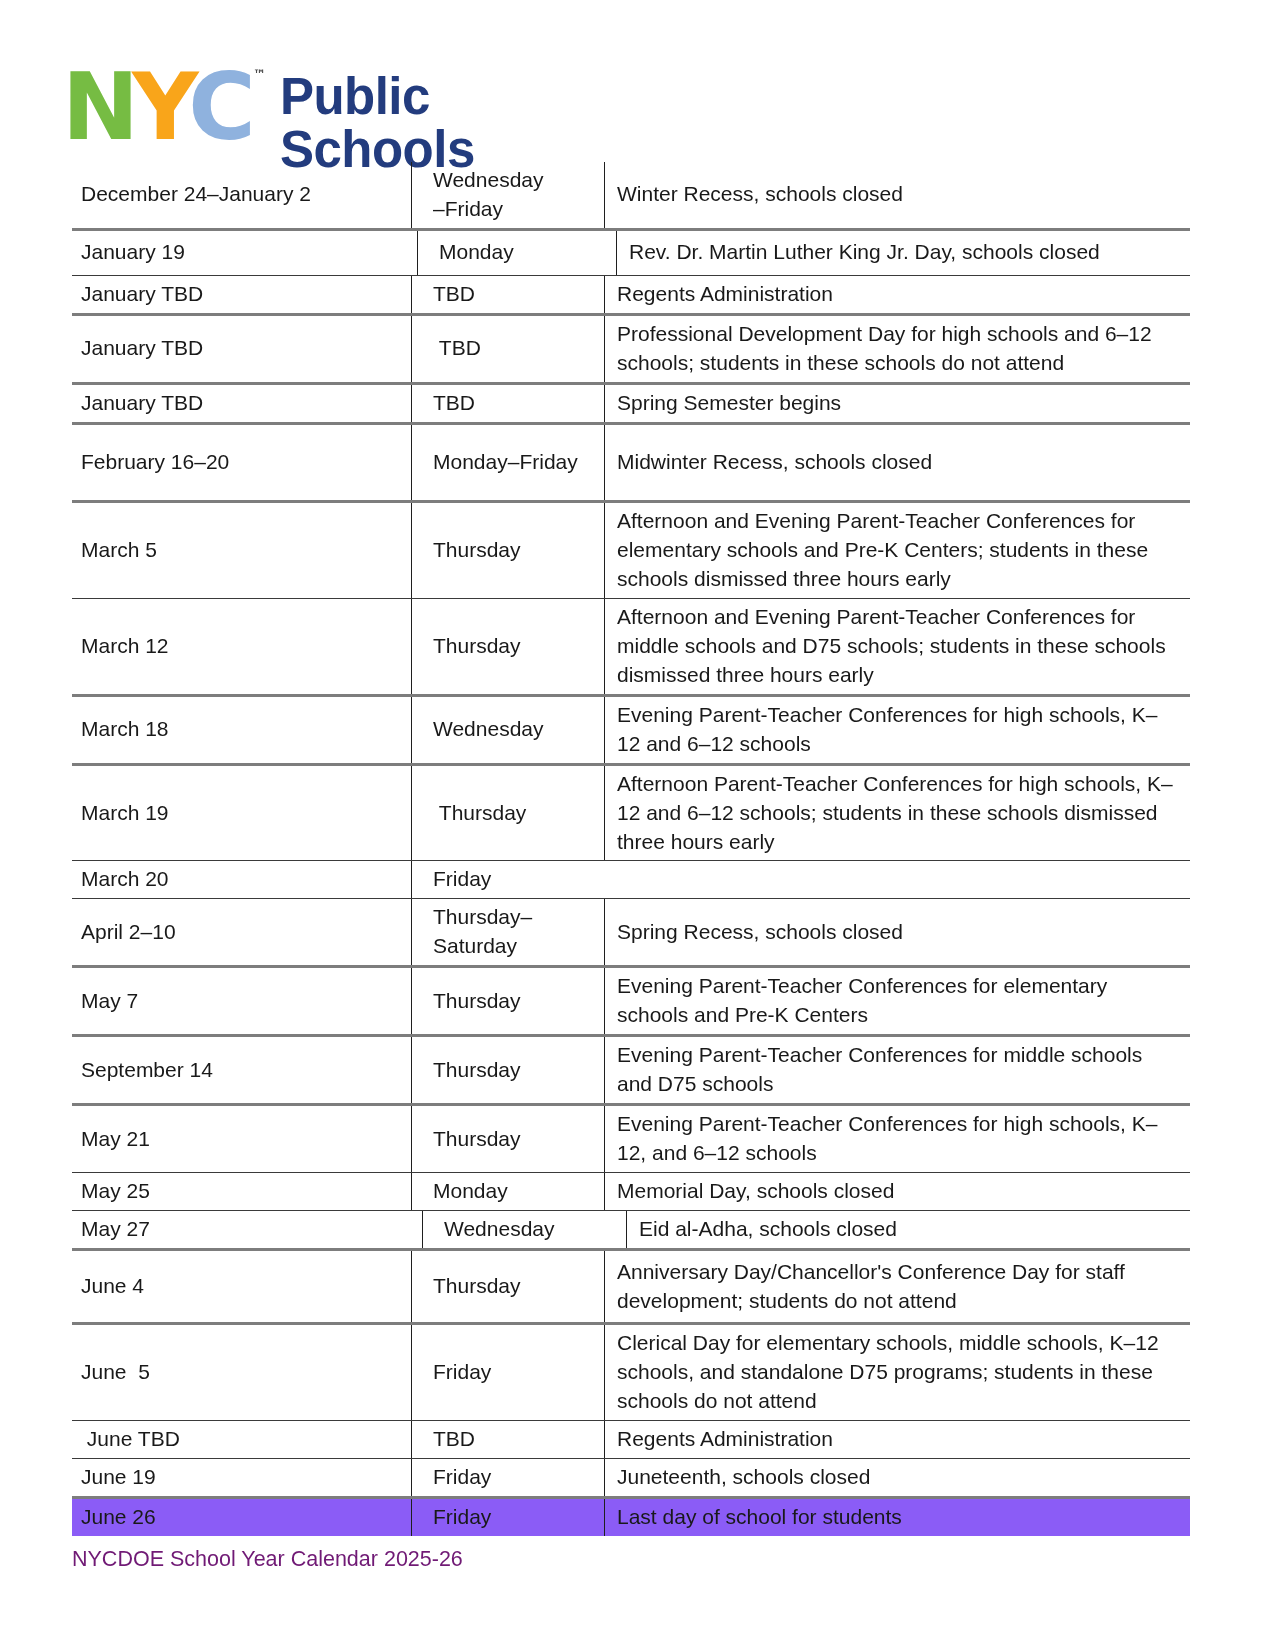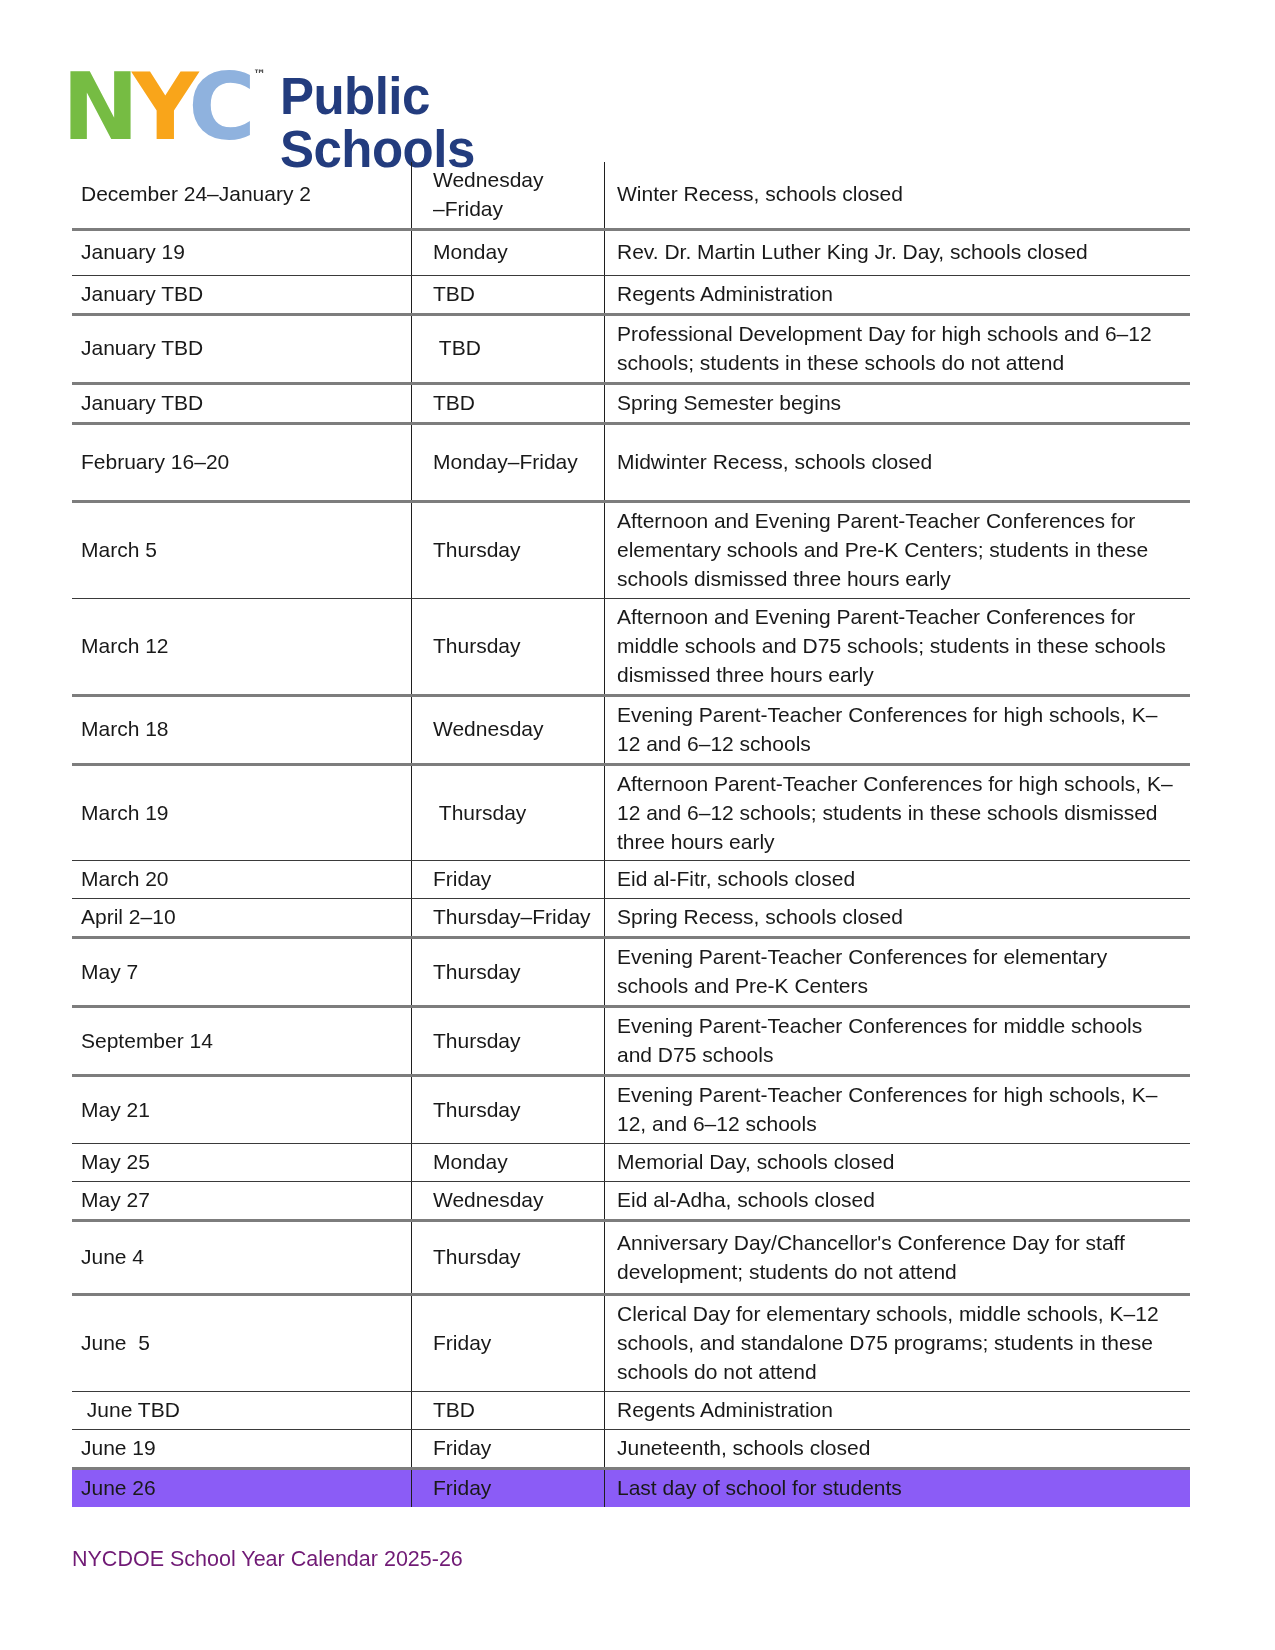--- a/index.html
+++ b/index.html
@@ -74,21 +74,21 @@
     </div>
   </div>
 
   <div class="cal-table" id="cal-table">
       <div class="row thick" style="min-height: 64px;">
         <div class="cell c1">December 24–January 2</div>
         <div class="cell c2">Wednesday
 –Friday</div>
         <div class="cell c3">Winter Recess, schools closed</div>
       </div>
-      <div class="row thin" style="min-height: 45px;">
+      <div class="row thin" style="min-height: 45px; gap: 6px;">
         <div class="cell c1">January 19</div>
         <div class="cell c2">Monday</div>
         <div class="cell c3">Rev. Dr. Martin Luther King Jr. Day, schools closed</div>
       </div>
       <div class="row thick" style="min-height: 38px;">
         <div class="cell c1">January TBD</div>
         <div class="cell c2">TBD</div>
         <div class="cell c3">Regents Administration</div>
       </div>
       <div class="row thick" style="min-height: 63px;">
@@ -122,25 +122,24 @@
         <div class="cell c3">Evening Parent-Teacher Conferences for high schools, K–12 and 6–12 schools</div>
       </div>
       <div class="row thin" style="min-height: 90px;">
         <div class="cell c1">March 19</div>
         <div class="cell c2">&nbsp;Thursday</div>
         <div class="cell c3">Afternoon Parent-Teacher Conferences for high schools, K–12 and 6–12 schools; students in these schools dismissed three hours early</div>
       </div>
       <div class="row thin" style="min-height: 33px;">
         <div class="cell c1">March 20</div>
         <div class="cell c2">Friday</div>
-        <div class="cell c3">Eid al-Fitr, schools closed</div>
       </div>
       <div class="row thick" style="min-height: 33px;">
         <div class="cell c1">April 2–10</div>
-        <div class="cell c2">Thursday–Friday</div>
+        <div class="cell c2">Thursday–Saturday</div>
         <div class="cell c3">Spring Recess, schools closed</div>
       </div>
       <div class="row thick" style="min-height: 59px;">
         <div class="cell c1">May 7</div>
         <div class="cell c2">Thursday</div>
         <div class="cell c3">Evening Parent-Teacher Conferences for elementary schools and Pre-K Centers</div>
       </div>
       <div class="row thick" style="min-height: 59px;">
         <div class="cell c1">September 14</div>
         <div class="cell c2">Thursday</div>
@@ -149,21 +148,21 @@
       <div class="row thin" style="min-height: 62px;">
         <div class="cell c1">May 21</div>
         <div class="cell c2">Thursday</div>
         <div class="cell c3">Evening Parent-Teacher Conferences for high schools, K–12, and 6–12 schools</div>
       </div>
       <div class="row thin" style="min-height: 33px;">
         <div class="cell c1">May 25</div>
         <div class="cell c2">Monday</div>
         <div class="cell c3">Memorial Day, schools closed</div>
       </div>
-      <div class="row thick" style="min-height: 32px;">
+      <div class="row thick" style="min-height: 32px; gap: 11px;">
         <div class="cell c1">May 27</div>
         <div class="cell c2">Wednesday</div>
         <div class="cell c3">Eid al-Adha, schools closed</div>
       </div>
       <div class="row thick" style="min-height: 74px;">
         <div class="cell c1">June 4</div>
         <div class="cell c2">Thursday</div>
         <div class="cell c3">Anniversary Day/Chancellor's Conference Day for staff development; students do not attend</div>
       </div>
       <div class="row thin" style="min-height: 95px;">

